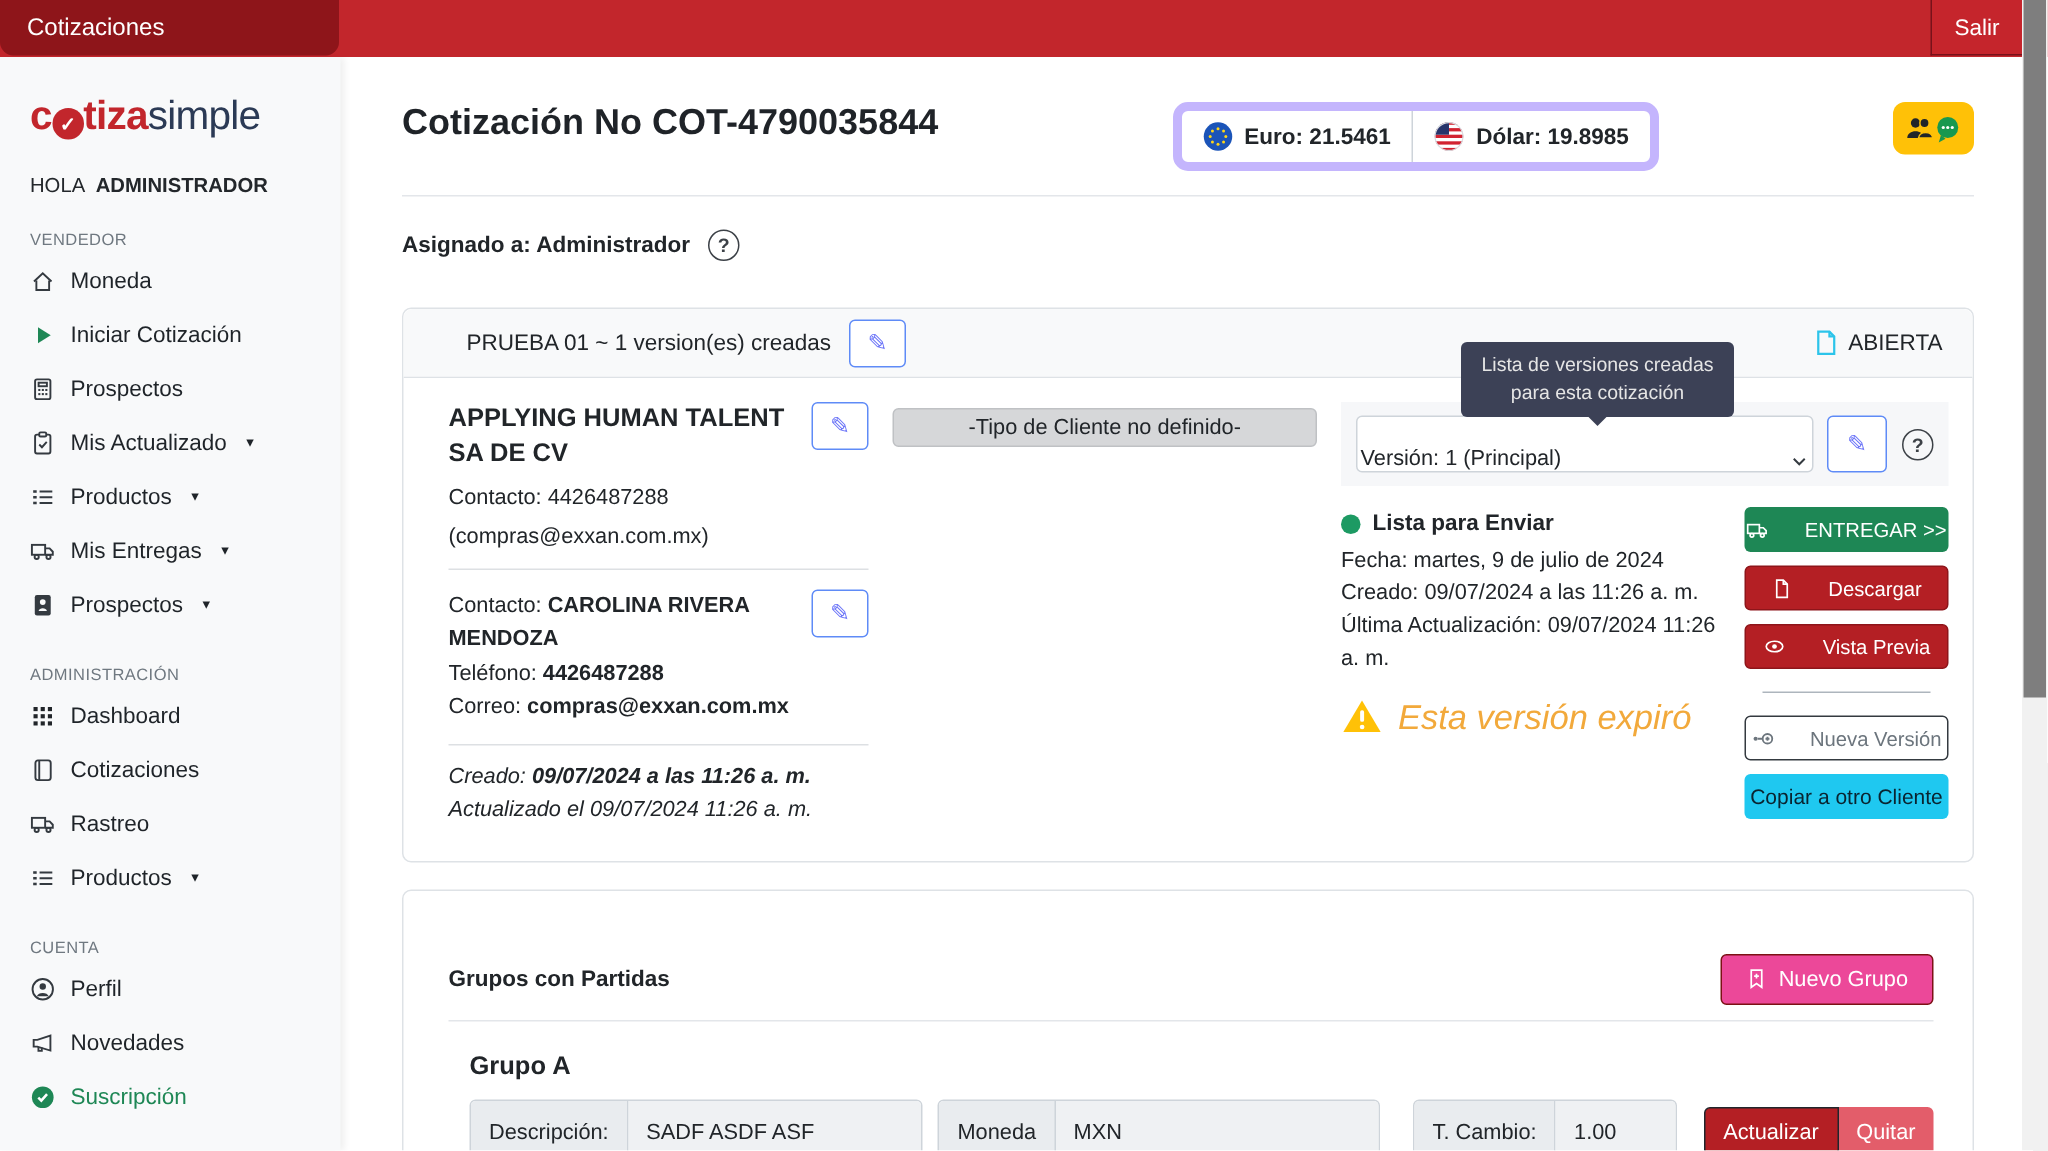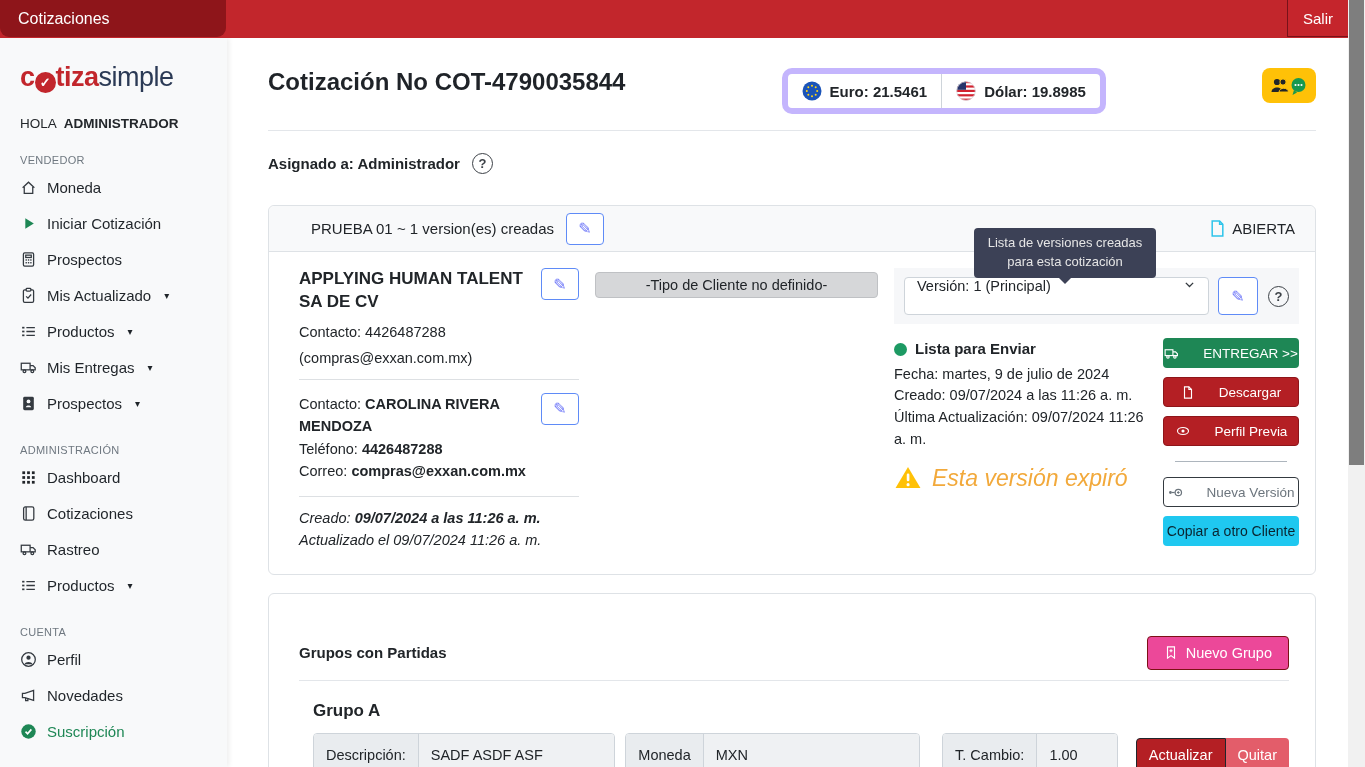--- a/index.html
+++ b/index.html
@@ -72,21 +72,21 @@
   hr.sep { border:none; border-top:1px solid #dde0e3; margin:13px 0; }
   .contact2-row { display:flex; align-items:flex-start; }
   .contact2-text { font-size:14.5px; line-height:1.55; color:#212529; flex:1; }
   .italic { font-style:italic; }
   .col-type { flex:1; display:flex; justify-content:center; align-items:flex-start; padding-top:4px; }
   .type-badge { background:#d6d7d9; border:1px solid #bfc1c4; border-radius:4px; padding:4px 0; width:283px;
     text-align:center; font-size:14.5px; color:#212529; white-space:nowrap; }
   .col-version { width:405px; flex:none; }
   .version-strip { background:#f6f7f9; padding:9px 10px; display:flex; align-items:center; gap:9px; }
   .version-select { flex:1; height:38px; background:#fff; border:1px solid #ced4da; border-radius:4px;
-    display:flex; align-items:flex-start; padding:0 12px; font-size:14.5px; color:#212529; cursor:pointer; }
+    display:flex; align-items:flex-end; padding:0 2px; font-size:14.5px; color:#212529; cursor:pointer; }
   .version-select svg { margin-left:auto; }
   .vs-edit { margin-left:0; width:40px; height:38px; }
   .version-main { display:flex; margin-top:14px; }
   .vstatus { flex:1; font-size:14.5px; color:#212529; line-height:1.5; padding-right:8px; }
   .ready-row { display:flex; align-items:center; gap:8px; font-size:15px; font-weight:700; margin-bottom:3px; }
   .dot { width:13px; height:13px; border-radius:50%; background:#1d9a63; flex:none; }
   .expired-row { display:flex; align-items:center; gap:10px; margin-top:10px; }
   .expired-text { font-size:23px; font-style:italic; color:#f2a93b; font-weight:500; white-space:nowrap; }
   .vbuttons { width:136px; flex:none; display:flex; flex-direction:column; gap:9px; }
   .btn { height:30px; border-radius:4px; font-size:13.5px; display:flex; align-items:center; justify-content:center;
@@ -452,21 +452,21 @@
                   <path d="M4 1.5h5l3 3v10H4z"></path>
                   <path d="M9 1.5v3h3"></path>
                 </svg>
               <span>Descargar</span>
             </button>
             <button class="btn btn-red">
               <svg width="16" height="14" viewBox="0 0 16 16">
                   <ellipse cx="8" cy="8" rx="6.3" ry="4" fill="none" stroke="#fff" stroke-width="1.3"></ellipse>
                   <circle cx="8" cy="8" r="1.8" fill="#fff"></circle>
                 </svg>
-              <span>Perfil Previa</span>
+              <span>Vista Previa</span>
             </button>
             <div class="vb-divider"></div>
             <button class="btn btn-outline">
               <svg width="15" height="15" viewBox="0 0 16 16" fill="none" stroke="#6c757d" stroke-width="1.3">
                   <circle cx="2.6" cy="8" r="1.5" fill="#6c757d" stroke="none"></circle>
                   <path d="M4.2 8h3"></path>
                   <circle cx="11" cy="8" r="3.4"></circle>
                   <path d="M11 6.6v2.8M9.6 8h2.8"></path>
                 </svg>
               <span>Nueva Versión</span>

